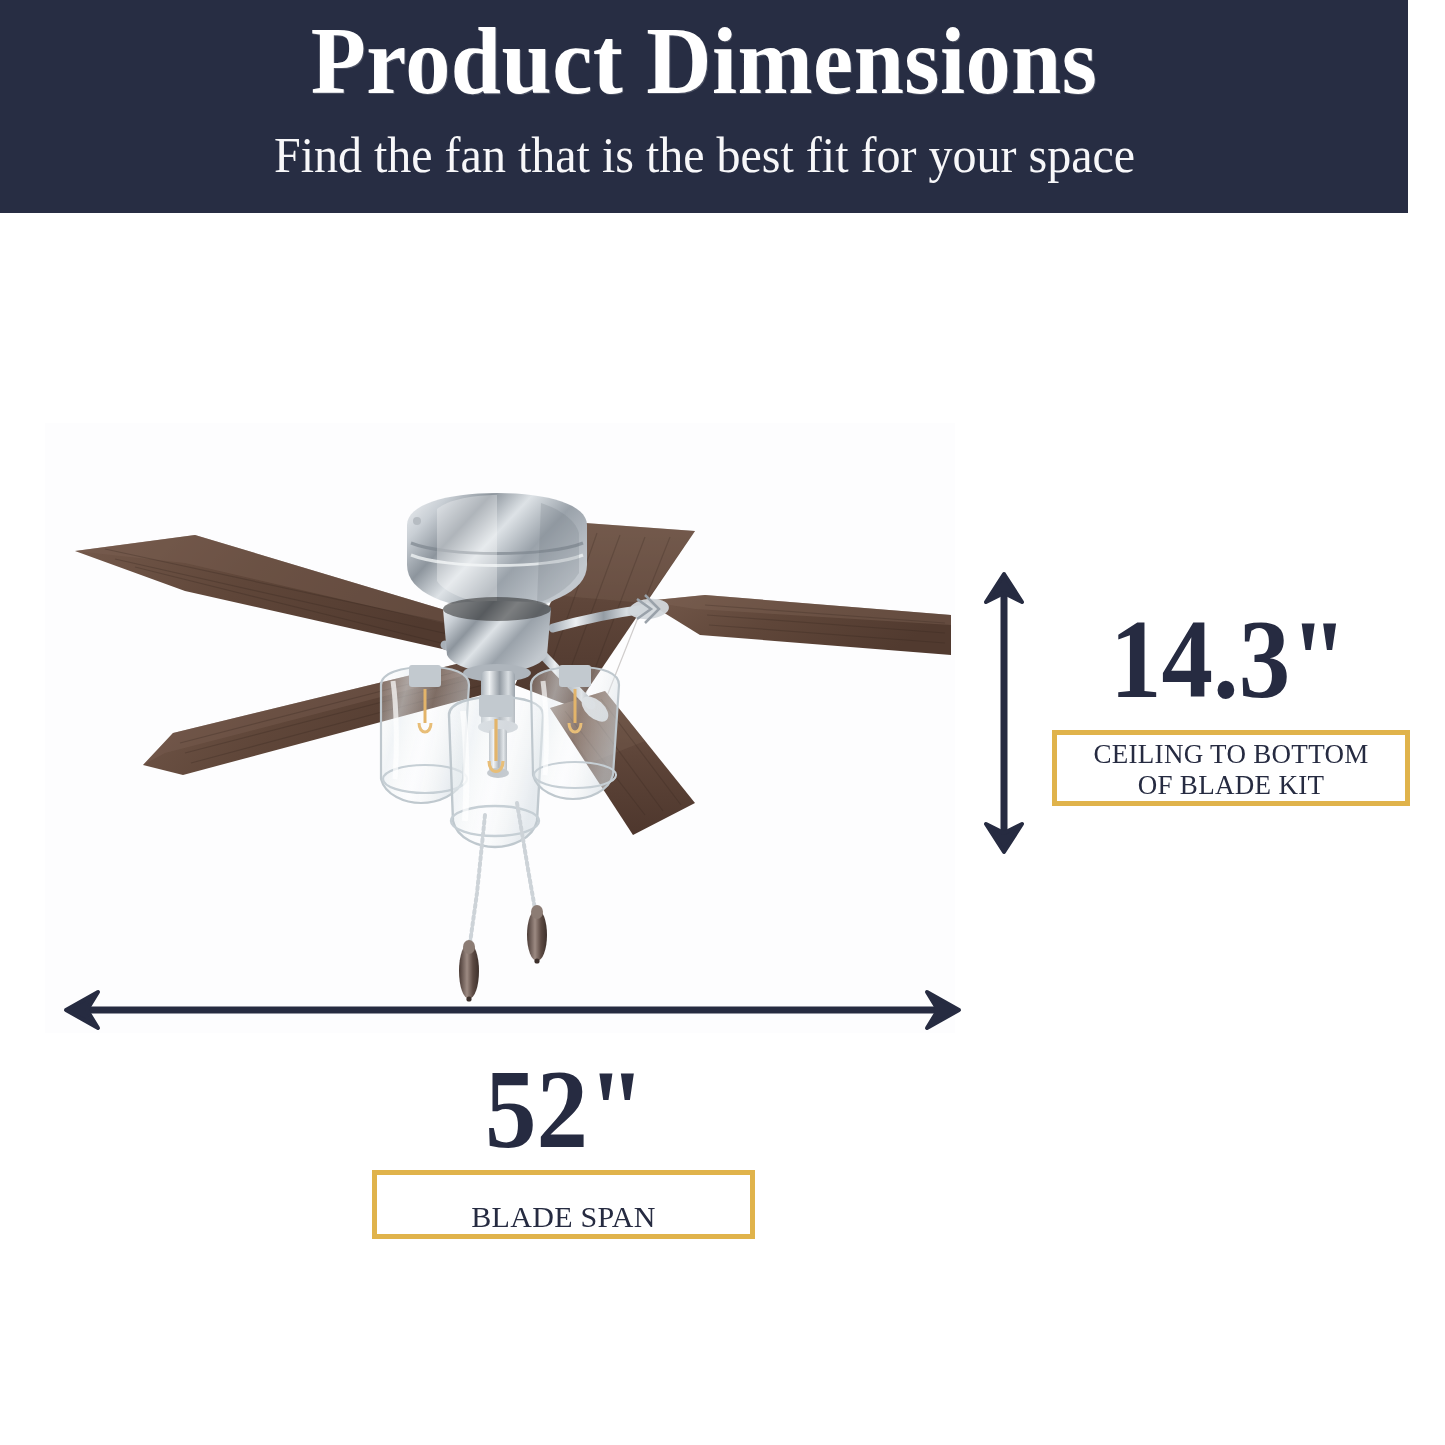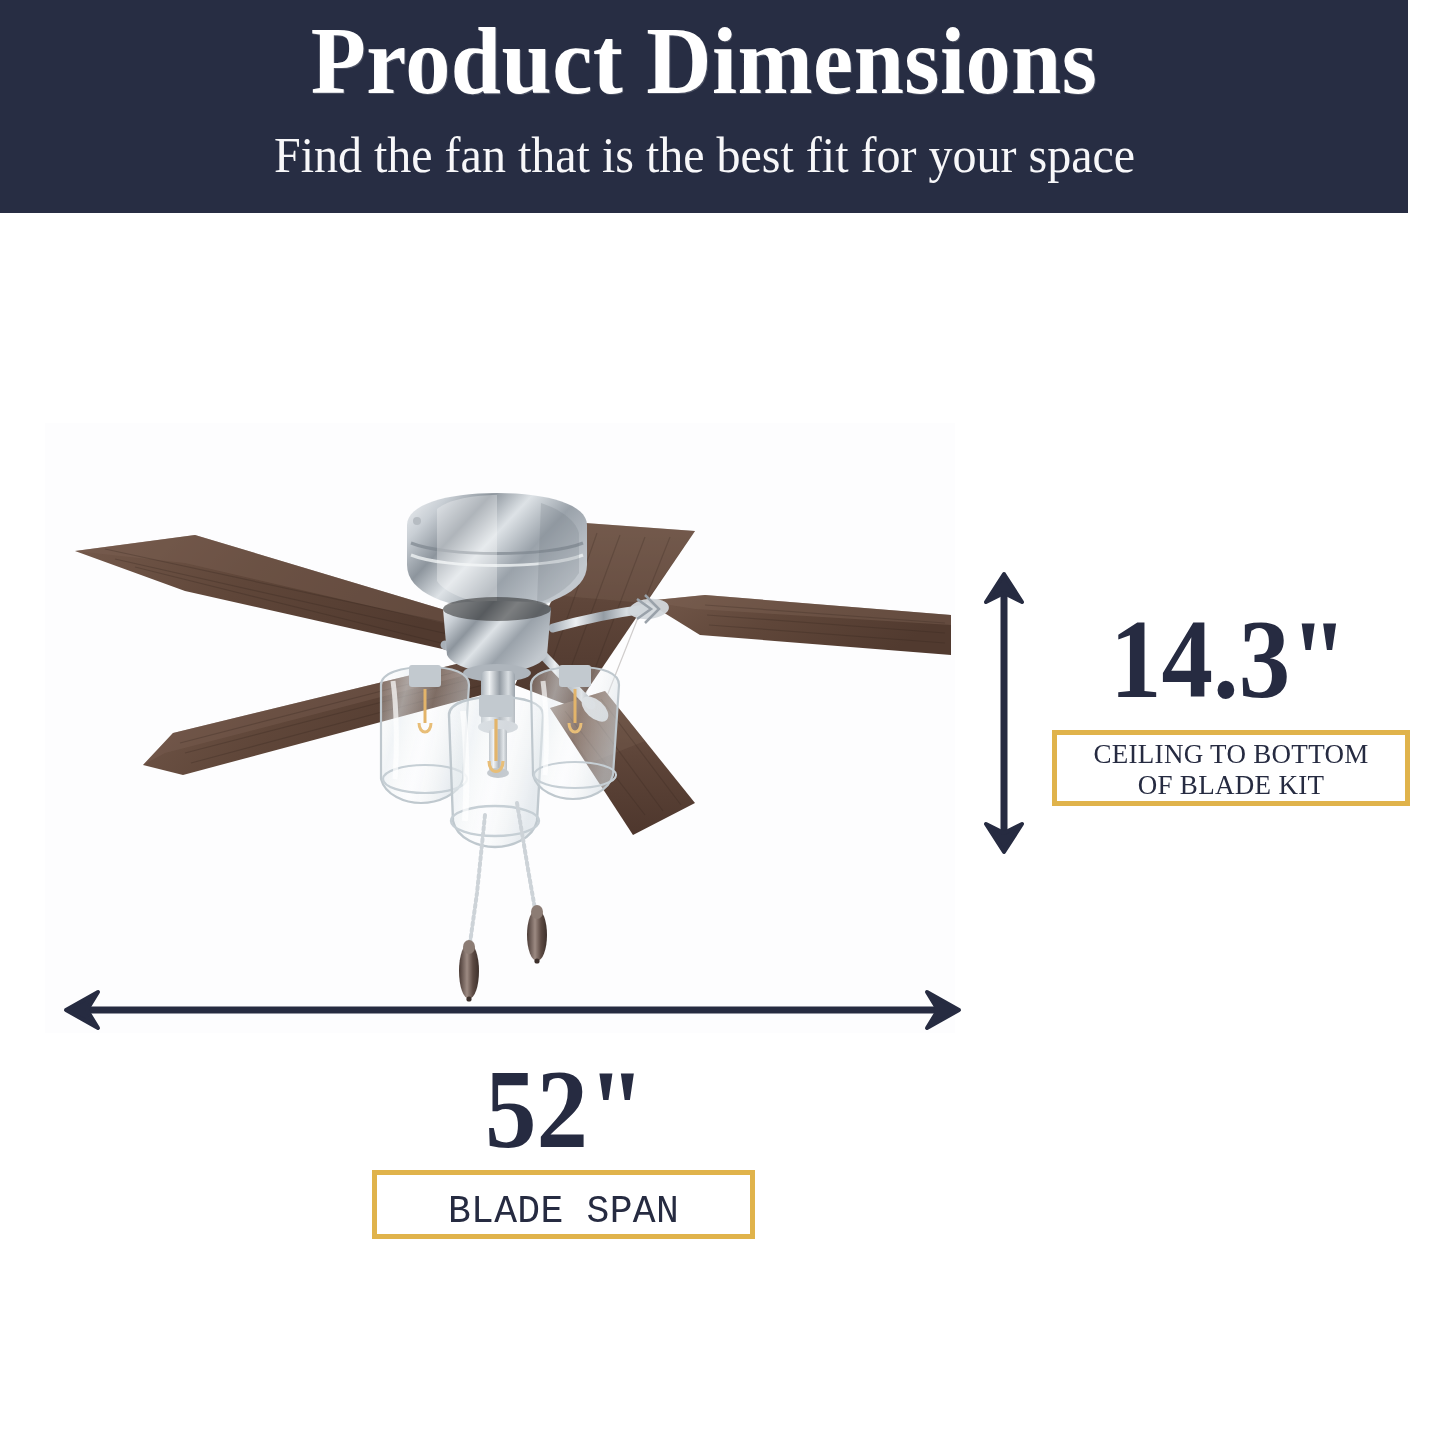--- a/index.html
+++ b/index.html
@@ -147,21 +147,21 @@
     height: 76px;
   }
   .caption-box.height-caption .caption-text { font-size: 27px; }
 
   .caption-box.span-caption {
     left: 372px;
     top: 957px;    
     width: 383px;
     height: 69px;
   }
-  .caption-box.span-caption .caption-text { font-size: 38px; font-family: Liberation Mono, monospace; }
+  .caption-box.span-caption .caption-text { font-size: 30px; }
 </style>
 </head>
 <body>
 
 <div class="header">
   <div class="header-title">Product Dimensions</div>
   <div class="header-subtitle">Find the fan that is the best fit for your space</div>
 </div>
 
 <div class="canvas">

